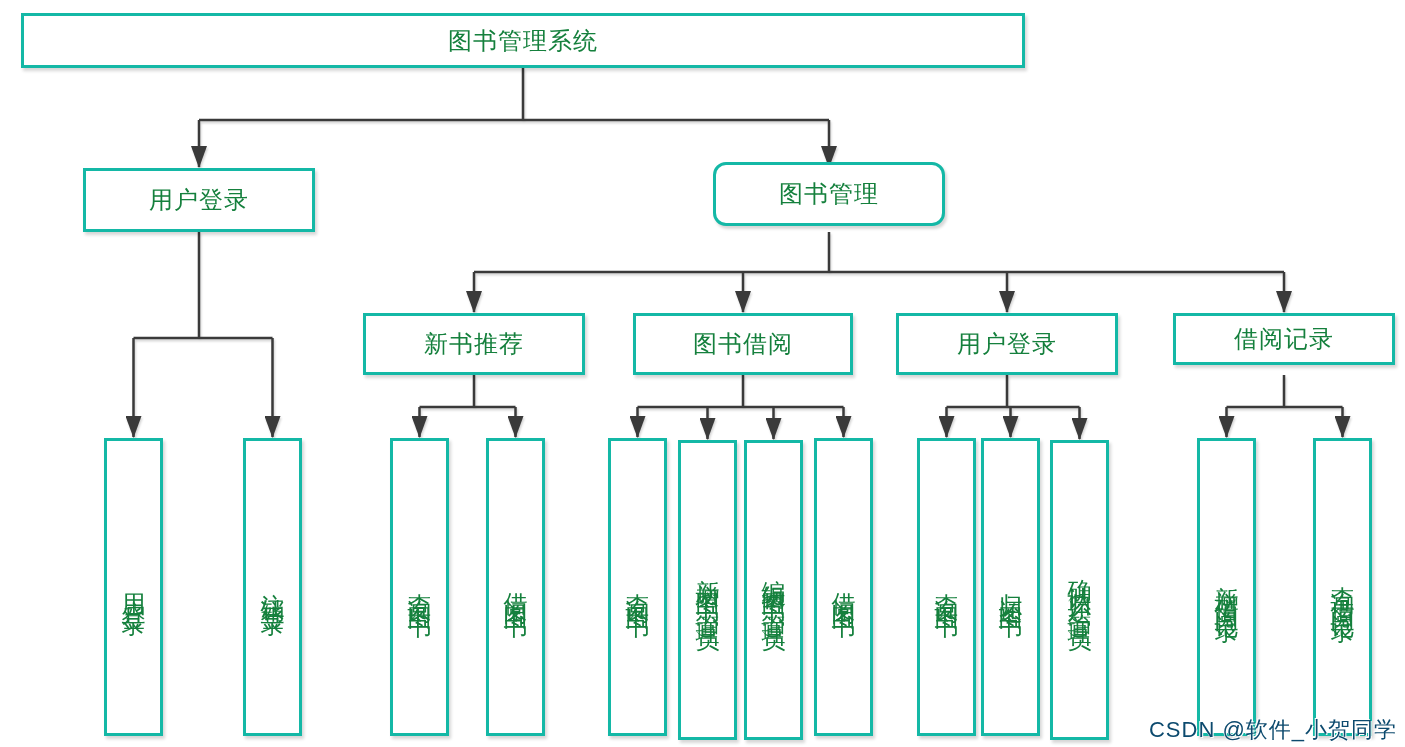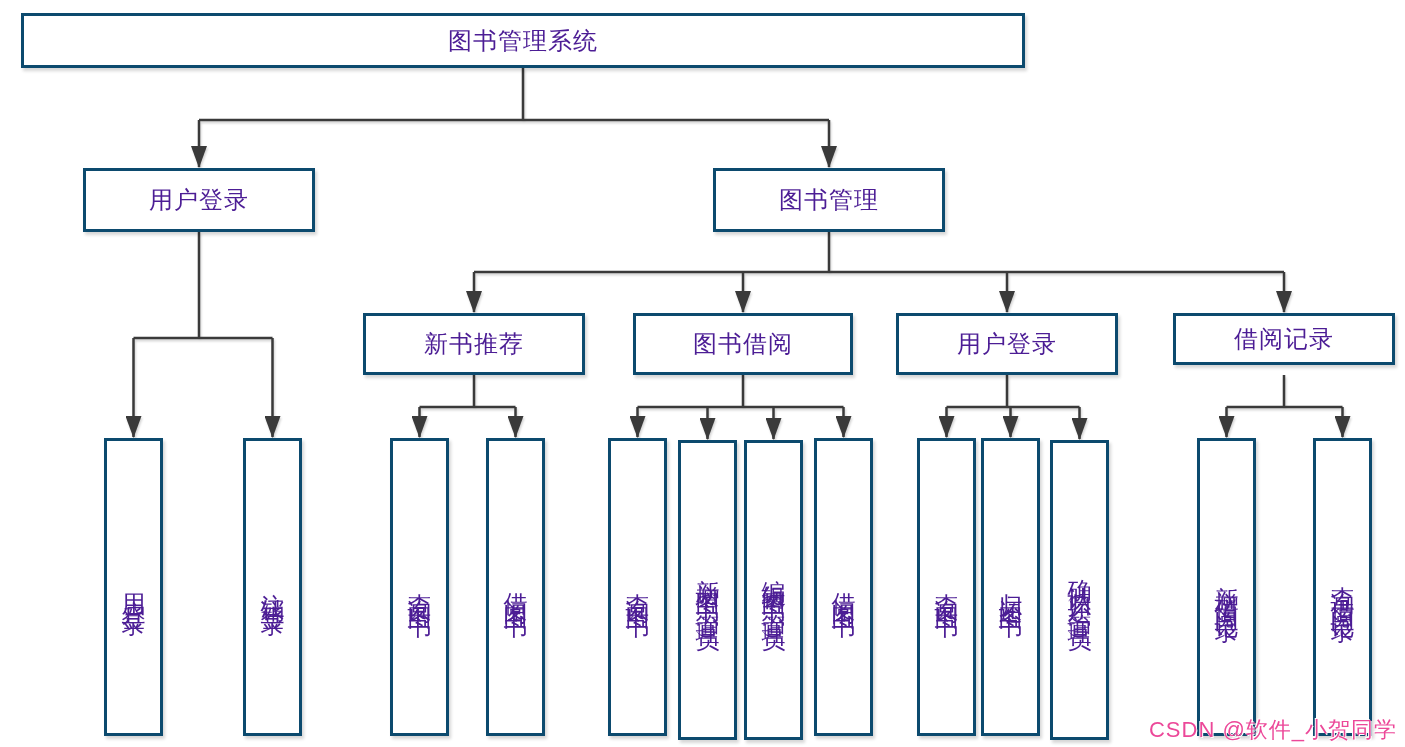--- a/index.html
+++ b/index.html
@@ -9,40 +9,40 @@
     background:#ffffff;
     font-family:"Liberation Sans","DejaVu Sans",sans-serif;
     overflow:hidden;
   }
   #wires{position:absolute;left:0;top:0;
     filter:drop-shadow(1.5px 2px 1px rgba(0,0,0,0.18));}
   .node{
     position:absolute;
     box-sizing:border-box;
     background:#ffffff;
-    border:3px solid #0c4a6e;
+    border:3px solid #14b8a6;
     display:flex;align-items:center;justify-content:center;
-    color:#4c1d95;
+    color:#15803d;
     font-size:24px;
     letter-spacing:1px;
     text-align:center;
     box-shadow:2px 3px 3px rgba(0,0,0,0.16);
     z-index:2;
   }
   .vnode{
     writing-mode:vertical-rl;
     letter-spacing:7px;
     line-height:1;
     font-size:24px;
     padding-top:2px;
   }
   
   #n-root{left:21px;top:13px;width:1004px;height:55px;}
   #n-userlogin{left:83px;top:168px;width:232px;height:64px;}
-  #n-bookmgmt{left:713px;top:168px;width:232px;height:64px;}
+  #n-bookmgmt{left:713px;top:162px;width:232px;height:64px;border-radius:13px;}
   #n-newrec{left:363px;top:313px;width:222px;height:62px;}
   #n-bookborrow{left:633px;top:313px;width:220px;height:62px;}
   #n-curborrow{left:896px;top:313px;width:222px;height:62px;}
   #n-borrowrec{left:1173px;top:313px;width:222px;height:52px;}
   .leaf{top:438px;width:59px;height:298px;}
   .leaf-tall{top:440px;width:59px;height:300px;}
   #l-userlogin{left:104px;}
   #l-logout{left:243px;}
   #l-query1{left:390px;}
   #l-borrow1{left:486px;}
@@ -52,21 +52,21 @@
   #l-borrow2{left:814px;}
   #l-query3{left:917px;}
   #l-return{left:981px;}
   #l-confirm{left:1050px;}
   #l-addrec{left:1197px;}
   #l-queryrec{left:1313px;}
   #watermark{
     position:absolute;
     right:8px;top:715px;
     font-size:22px;
-    color:#ec4899;
+    color:#0c4a6e;
     letter-spacing:1px;
     z-index:5;
     text-shadow:1px 1px 0 #ffffff,-1px -1px 0 #ffffff;
     white-space:nowrap;
   }
 </style>
 </head>
 <body>
 
 <div id="canvas">

